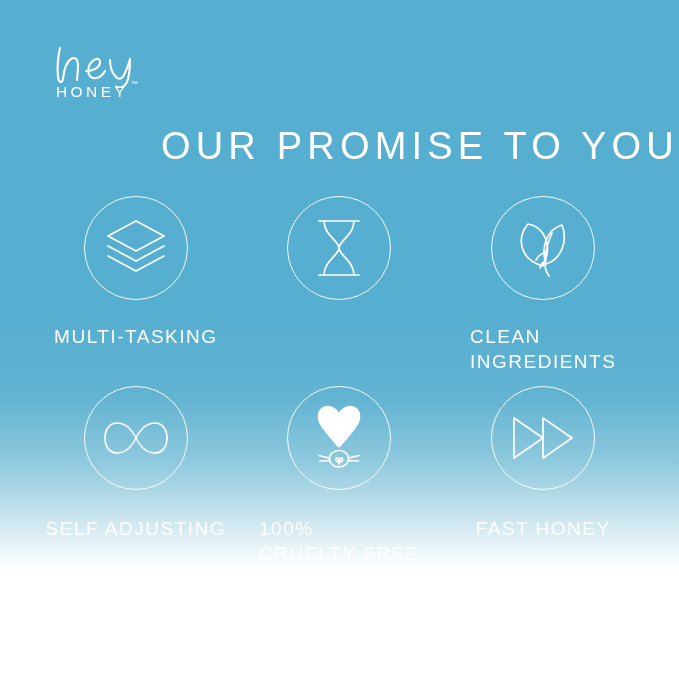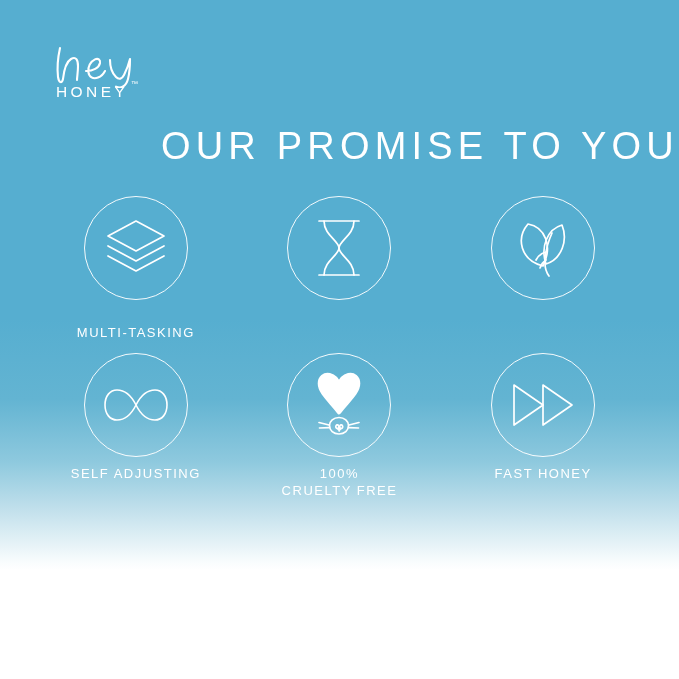--- a/index.html
+++ b/index.html
@@ -102,30 +102,30 @@
     align-items: center;
     justify-content: center;
     box-sizing: border-box;
   }
   .promise-icon-circle svg {
     display: block;
     overflow: visible;
   }
   .promise-label {
     margin-top: 24px;
-    text-align: center;
-    color: #ffffff;
-    font-size: 13px;
+    text-align: left;
+    color: #ffffff;
+    font-size: 19px;
     letter-spacing: 1.5px;
     line-height: 1.32;
     font-weight: 400;
     white-space: pre-line;
   }
   .row-2 .promise-label {
-    margin-top: 8px;
+    margin-top: 26px;
   }
 </style>
 </head>
 <body>
 
 <div id="promise-page">
 
   <div class="brand-logo">
     <div class="brand-script">
       <svg width="96" height="44" viewBox="0 0 96 44" fill="none" stroke="#ffffff" stroke-width="2.1" stroke-linecap="round" stroke-linejoin="round">
@@ -173,20 +173,22 @@
         <span>
           <svg width="62" height="64" viewBox="0 0 62 64" fill="none" stroke="#ffffff" stroke-width="1.7" stroke-linejoin="round" stroke-linecap="round">
             <path d="M31 50 C8 44, 4 22, 16 8 C33 11, 41 30, 31 50 Z"></path>
             <path d="M34 48 C28 30, 36 13, 50 9 C56 24, 50 43, 34 48 Z"></path>
             <path d="M40 17 C36 26, 33 38, 33 47 C33 52, 34 56, 37 60"></path>
             <path d="M34 36 C30 37, 26 40, 24 44"></path>
             <path d="M34 44 C31 46, 29 49, 28 52"></path>
           </svg>
         </span>
       </div>
+      <div class="promise-label">CLEAN
+INGREDIENTS</div>
     </div>
 
     <div class="promise-cell row-2">
       <div class="promise-icon-circle">
         <span>
           <svg width="66" height="36" viewBox="0 0 66 36" fill="none" stroke="#ffffff" stroke-width="1.6" stroke-linejoin="round" stroke-linecap="round">
             <path d="M33 18 C28 8, 22 3, 14 3 C7 3, 2 9, 2 18 C2 27, 7 33, 14 33 C22 33, 28 28, 33 18 C38 8, 44 3, 52 3 C59 3, 64 9, 64 18 C64 27, 59 33, 52 33 C44 33, 38 28, 33 18 Z"></path>
           </svg>
         </span>
       </div>

